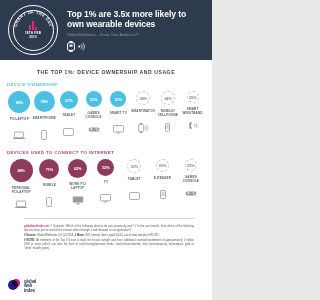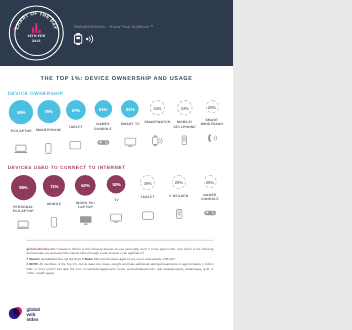--- a/index.html
+++ b/index.html
@@ -193,20 +193,21 @@
           <i></i>
             <i></i>
             <i></i>
         </div>
         <div class="badge-date">18TH FEB</div>
         <div class="badge-date">2015</div>
       </div>
     </div>
 
     <div class="header-text">
+      <div class="header-title">Top 1% are 3.5x more likely to own wearable devices</div>
       <div class="header-sub">GlobalWebIndex – Know Your Audience™</div>
       <div class="header-icons">
         <svg width="8" height="11" viewBox="0 0 8 11">
           <rect x="2.4" y="0" width="3.2" height="1.6" fill="#ffffff"></rect>
           <rect x="2.4" y="9.4" width="3.2" height="1.6" fill="#ffffff"></rect>
           <rect x="0.6" y="1.7" width="6.8" height="7.6" rx="1.2" fill="none" stroke="#ffffff" stroke-width="1"></rect>
           <rect x="2.4" y="3.6" width="3.2" height="2" fill="#ffffff"></rect>
         </svg>
         <svg width="7" height="9" viewBox="0 0 7 9">
           <circle cx="1.3" cy="4.5" r="1.1" fill="#ffffff"></circle>

